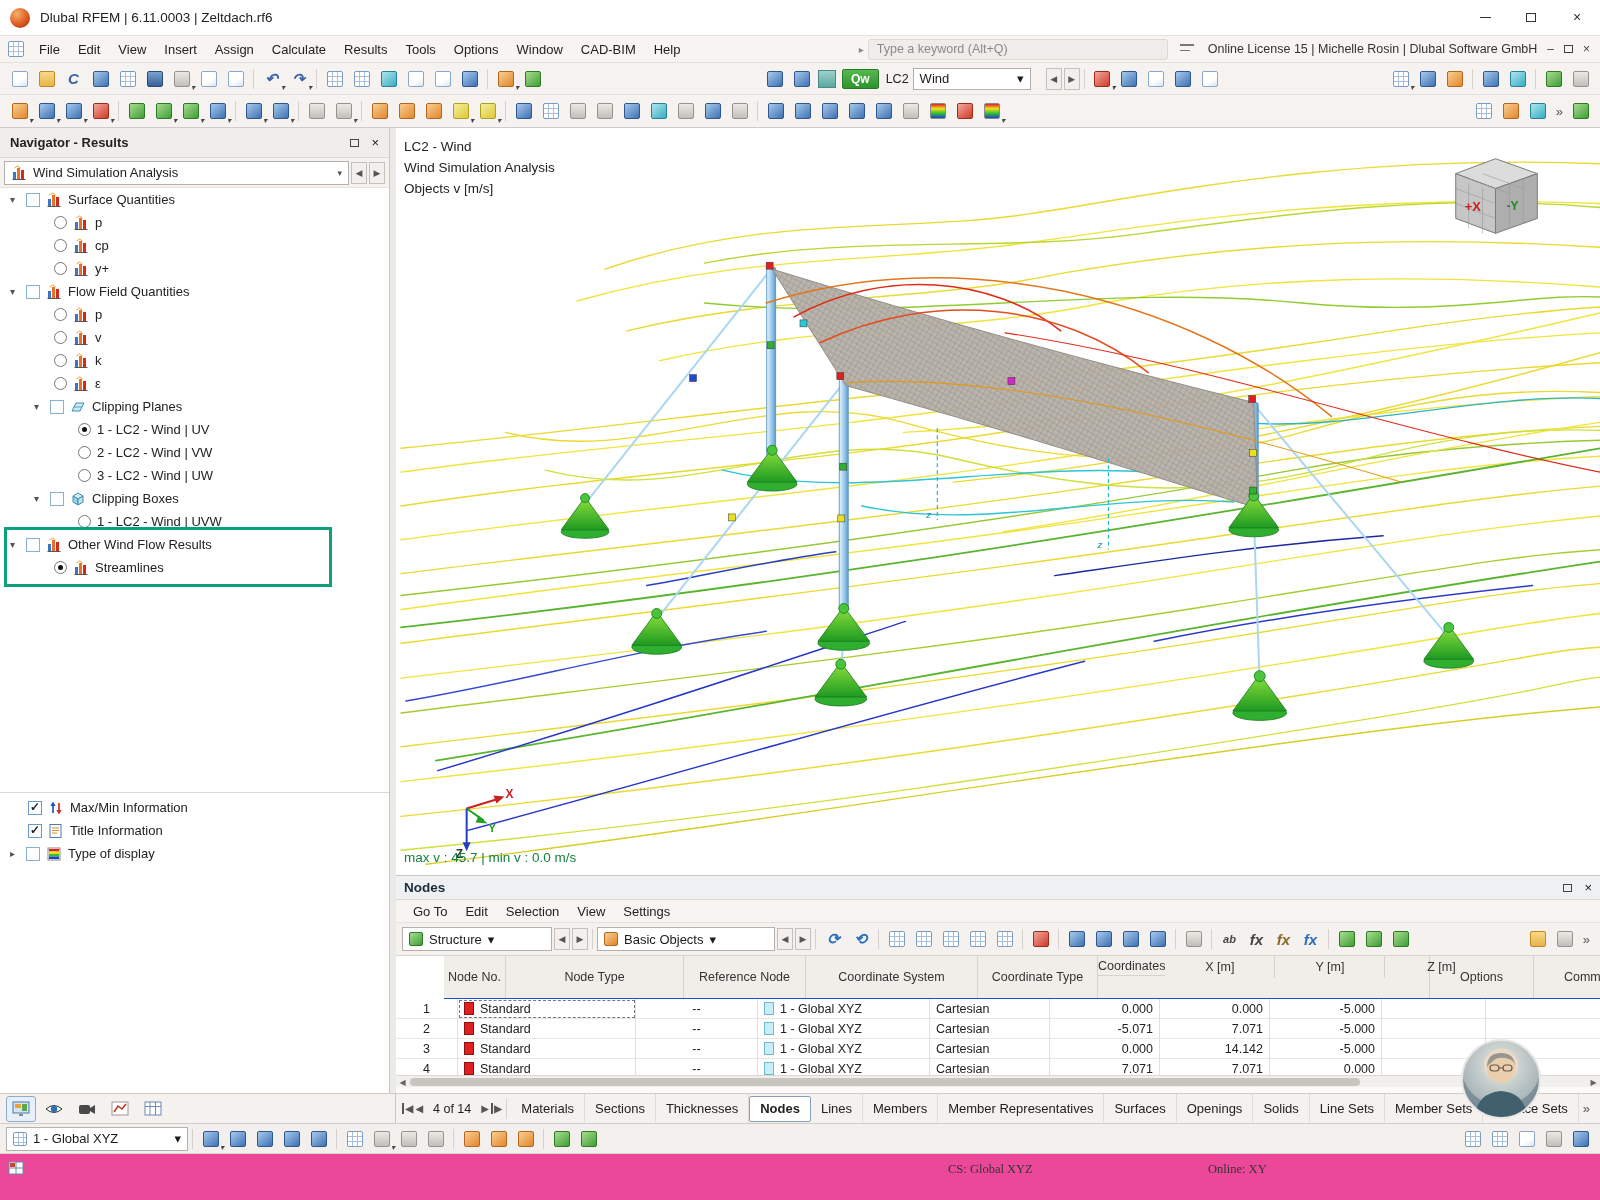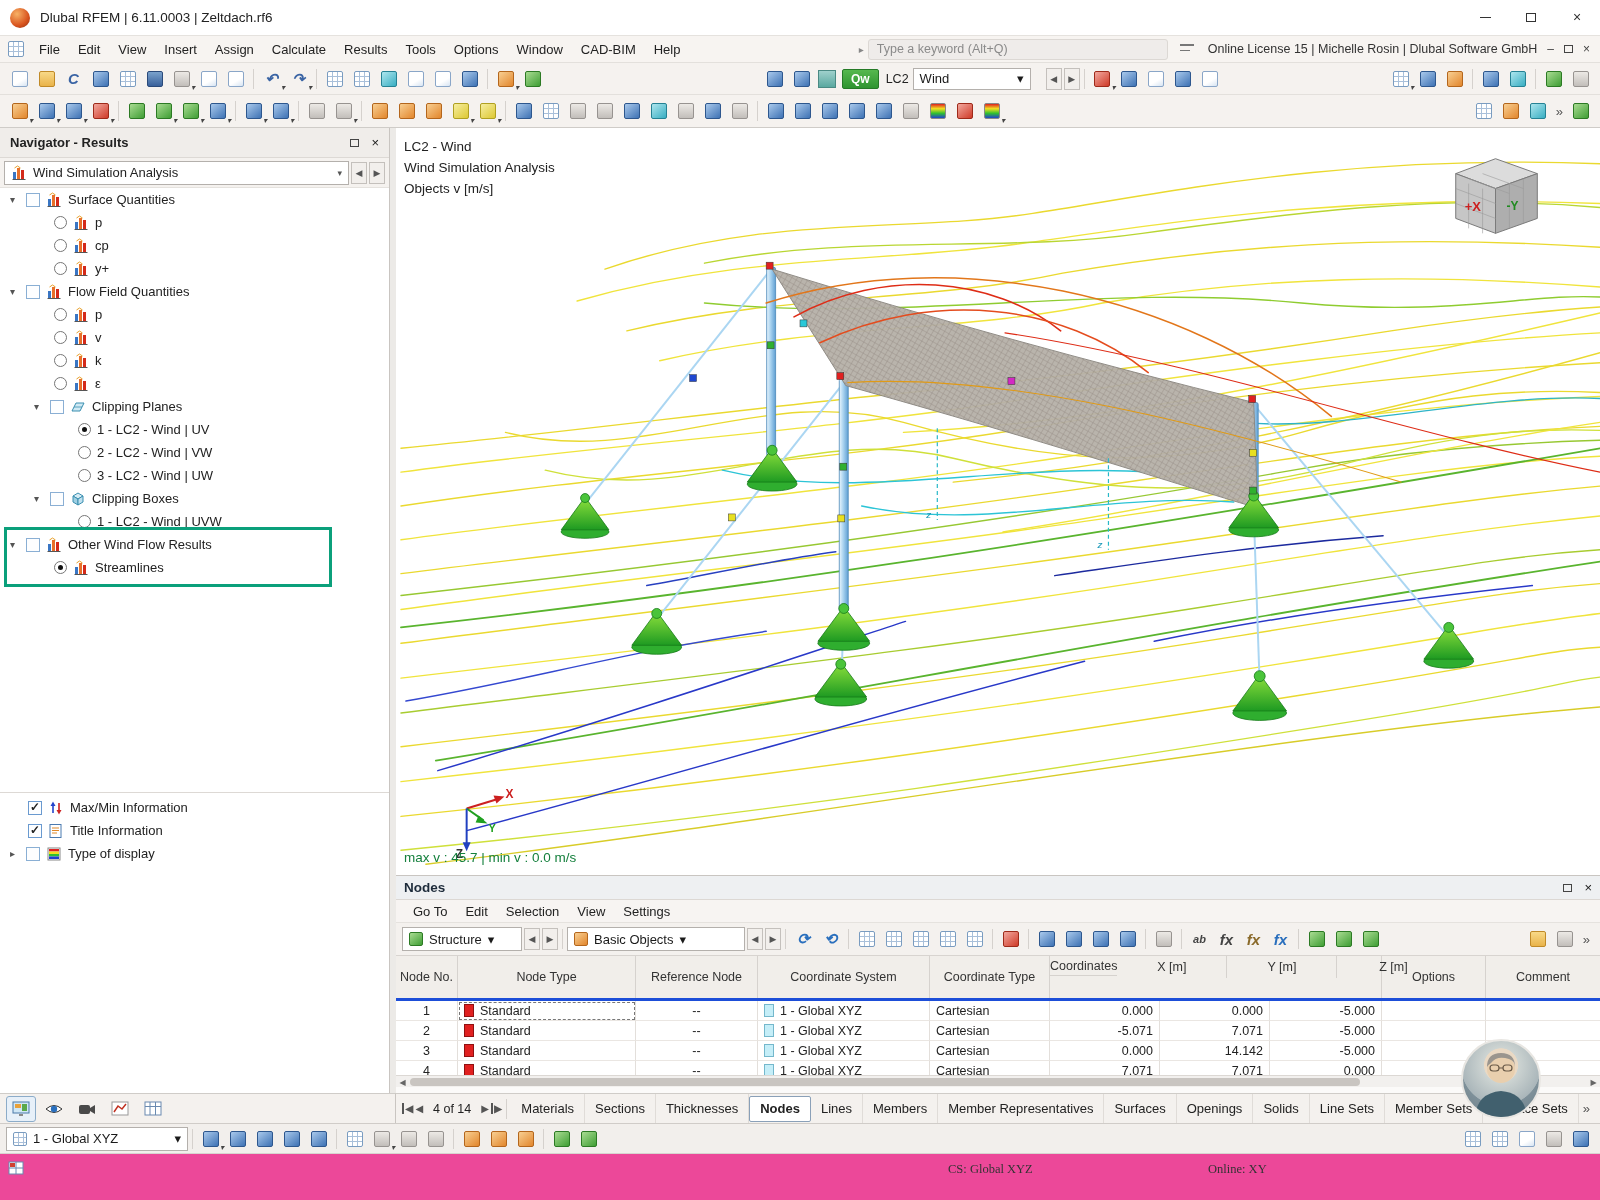--- a/index.html
+++ b/index.html
@@ -106,24 +106,24 @@
 .vp-minmax{position:absolute;left:8px;bottom:10px;font-size:13.5px;color:#15803d;}
 
 
 .nodes-panel{left:396px;top:875px;width:1204px;height:218px;background:#fbfaf9;border-top:1px solid #c9c5c1;}
 .np-title{position:absolute;left:0;top:0;width:100%;height:24px;background:#eef0f2;border-bottom:1px solid #dcd8d4;display:flex;align-items:center;padding:0 8px;}
 .np-title b{font-size:13.5px;color:#1d2b3a;}
 .np-menu{position:absolute;left:0;top:24px;width:100%;height:23px;display:flex;align-items:center;background:#f7f4f2;border-bottom:1px solid #e5e2de;padding:0 8px;}
 .np-menu .mi{height:23px;}
 .np-tools{position:absolute;left:0;top:47px;width:100%;height:33px;background:#f4f1ee;border-bottom:1px solid #d8d4d0;display:flex;align-items:center;padding:0 6px;}
 .np-combo{display:flex;align-items:center;background:#fff;border:1px solid #b4b0ac;height:24px;padding:0 6px;gap:6px;}
-.w150{width:120px;} .w178{width:178px;}
+.w150{width:150px;} .w178{width:178px;}
 .np-table{position:absolute;left:0;top:80px;width:1204px;background:#fff;}
 .tgrid{display:grid;grid-template-columns:62px 178px 122px 172px 120px 110px 110px 112px 104px 114px;}
-.thead{background:#f1eeea;border-bottom:3px solid #1d4ed8;}
+.thead{background:#f1eeea;border-bottom:1px solid #1d4ed8;margin-left:48px;}
 .hc{border-right:1px solid #d6d2ce;display:flex;align-items:center;justify-content:center;text-align:center;padding:2px 4px;line-height:1.15;height:42px;font-size:12.5px;color:#333;}
 .coordwrap{grid-column:6/9;border-right:1px solid #d6d2ce;display:flex;flex-direction:row;}
 .coordtop{height:20px;display:flex;align-items:center;justify-content:center;border-bottom:1px solid #d6d2ce;font-size:12.5px;color:#333;}
 .coordsub{display:grid;grid-template-columns:110px 110px 112px;height:22px;}
 .coordsub .hc{height:22px;border-right:1px solid #d6d2ce;}
 .coordsub .hc:last-child{border-right:none;}
 .tbody{height:76px;overflow:hidden;}
 .tr{height:20px;}
 .td{border-right:1px solid #e3dfdb;border-bottom:1px solid #eae6e2;display:flex;align-items:center;padding:0 6px;font-size:12.5px;color:#222;white-space:nowrap;overflow:hidden;}
 .td.c{justify-content:center;}

